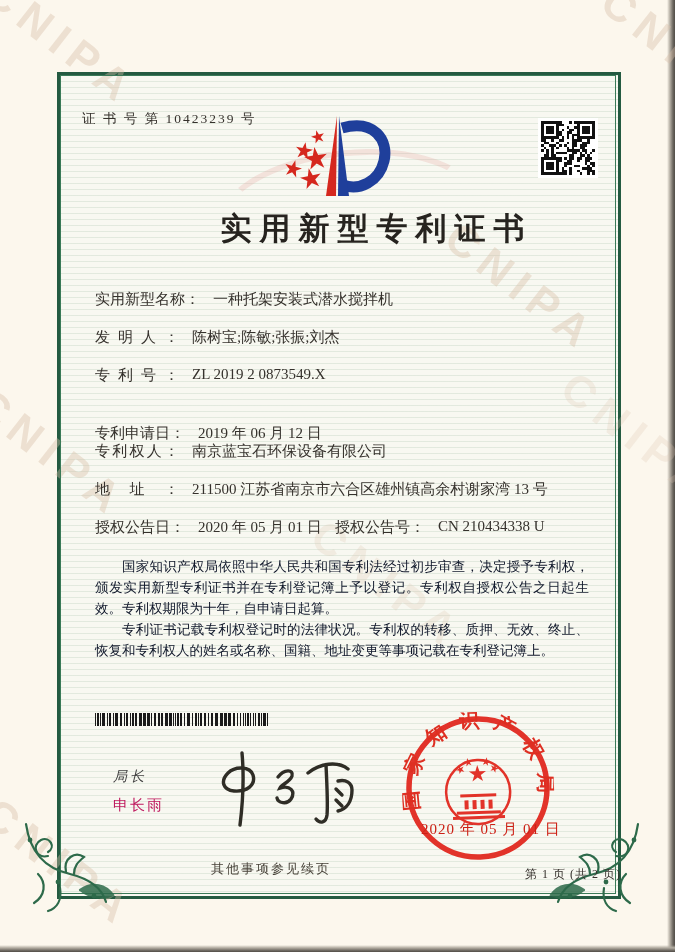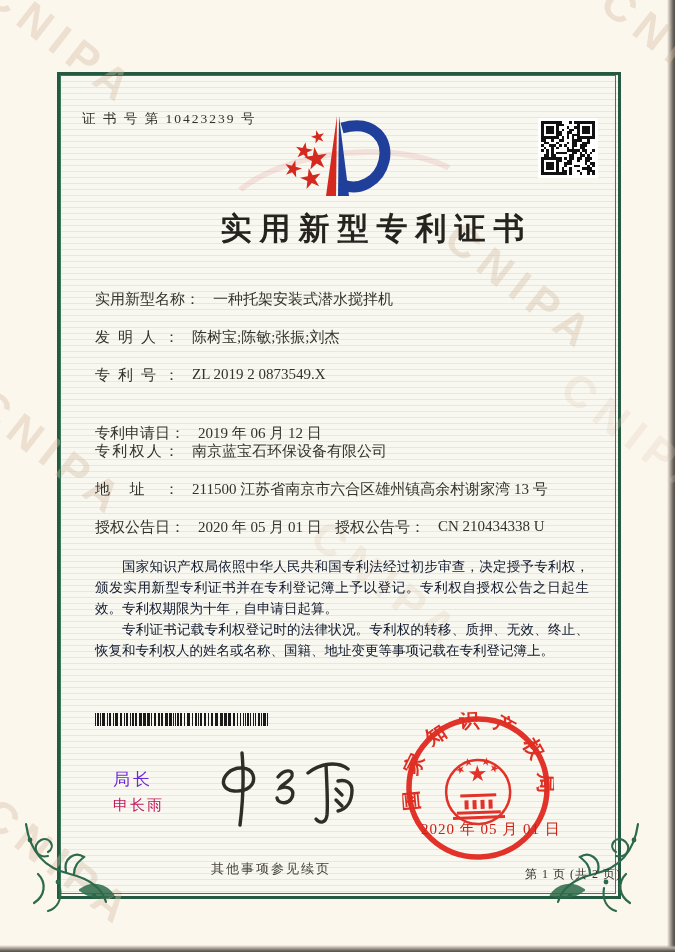--- a/index.html
+++ b/index.html
@@ -21,21 +21,21 @@
   .certno{left:82px;top:110px;font-size:13.5px;letter-spacing:2px;text-align:center;}
   .title{left:57px;top:208px;width:639px;text-align:center;font-size:31px;font-weight:bold;letter-spacing:8px;color:#26231f;}
   .pink-arc{left:215px;top:150px;width:255px;height:120px;border:6px solid rgba(228,160,155,0);border-top:6px solid rgba(228,160,155,.25);border-radius:50%;transform:rotate(-6deg);z-index:2;}
   .field-row{left:95px;width:505px;font-size:15px;white-space:nowrap;}
   .f-label{display:inline-block;vertical-align:top;}
   .f-label.spread{width:84px;text-align:justify;text-align-last:justify;}
   .f-value{margin-left:13px;}
   .grant-col{position:absolute;left:240px;top:0;text-align:right;}
   .paras{left:95px;top:556px;width:494px;font-size:13.5px;line-height:21px;text-align:justify;color:#0f172a;}
   .paras p{margin:0;text-indent:2em;}
-  .sig-title{left:113px;top:768px;font-size:17px;letter-spacing:3px;color:#6d28d9;}
+  .sig-title{left:113px;top:768px;font-size:14px;letter-spacing:3px;color:#404040;font-style:italic;}
   .sig-name{left:113px;top:796px;font-size:15px;letter-spacing:2px;color:#be185d;}
   .page-info{left:57px;top:866px;width:564px;text-align:right;font-size:12px;letter-spacing:1px;}
   .cont-note{left:0;top:860px;width:542px;text-align:center;font-size:13px;letter-spacing:2px;color:#474239;}
   
   .logo{left:280px;top:106px;width:115px;height:95px;}
   .qr{left:538px;top:118px;width:54px;height:54px;background:#fff;padding:3px;}
   .barcode{left:95px;top:712px;width:178px;height:13px;}
   .signature{left:200px;top:745px;width:160px;height:85px;}
   .seal{left:402px;top:712px;width:152px;height:152px;z-index:5;opacity:.93;transform:rotate(-2deg);}
   .seal-date{left:421px;top:820px;font-size:15px;color:#cc2015;letter-spacing:1px;z-index:6;}

